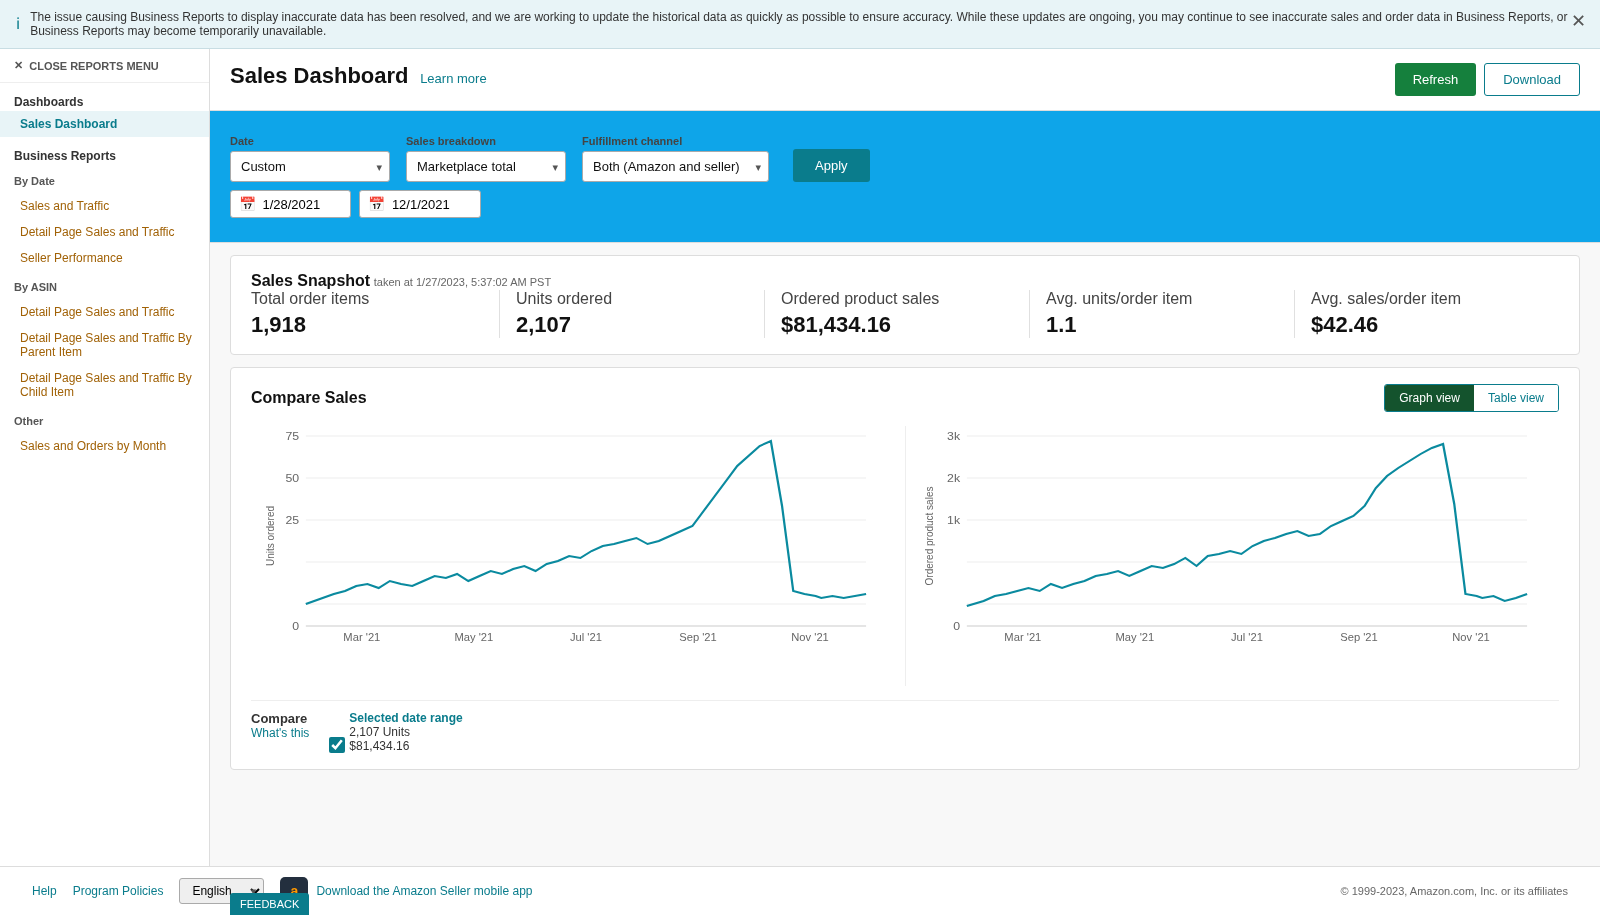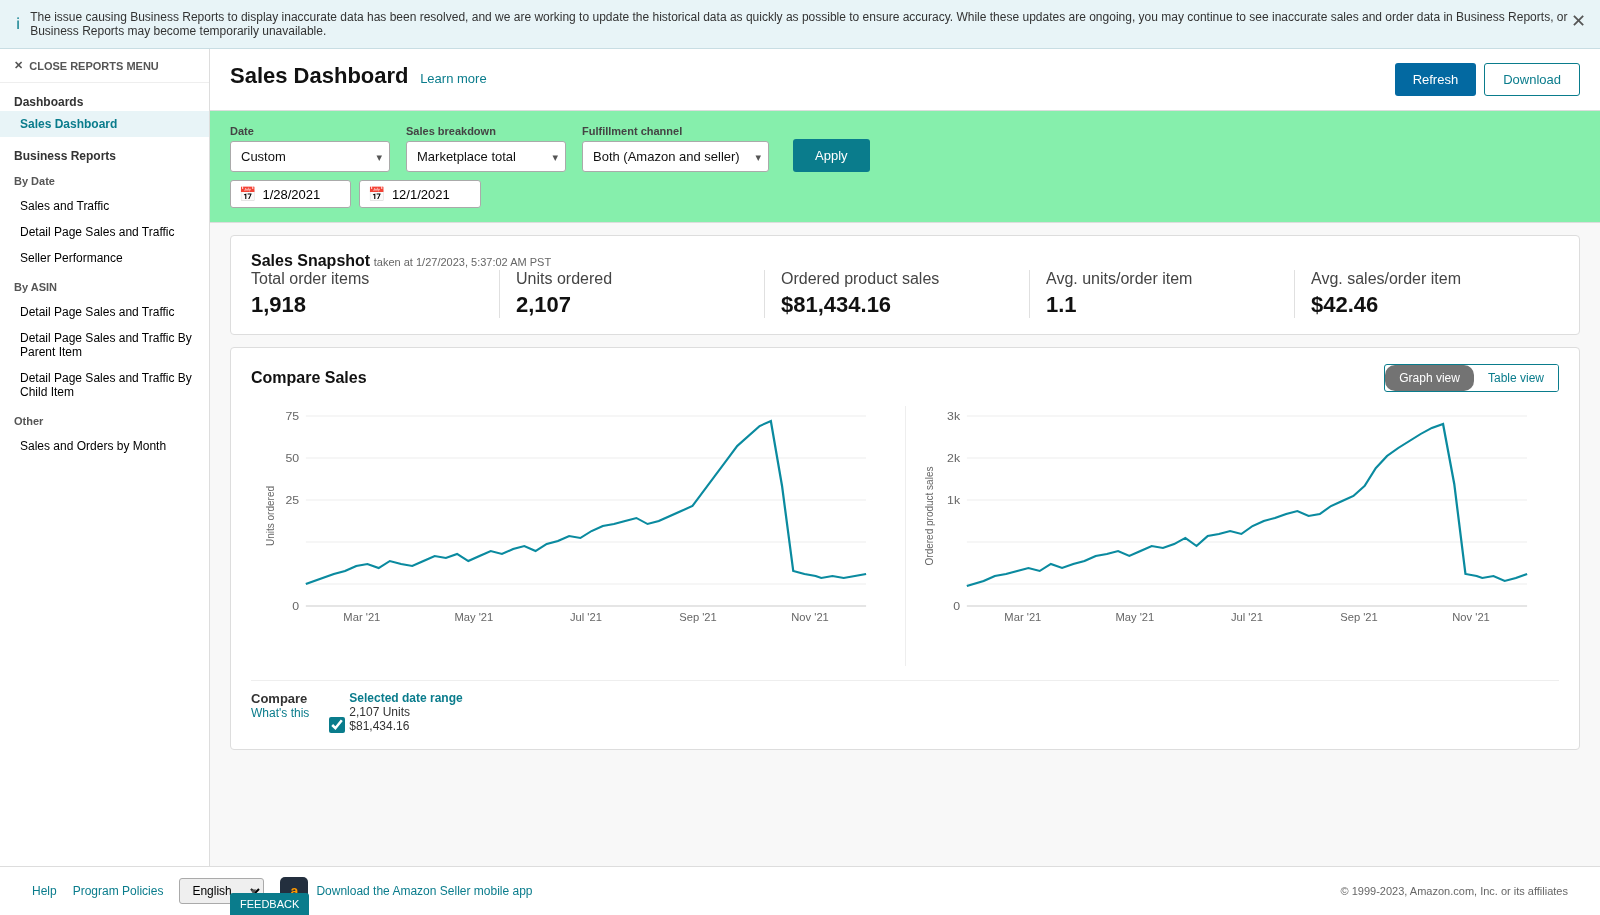--- a/index.html
+++ b/index.html
@@ -10,37 +10,37 @@
     .banner { background: #e8f4f7; border-bottom: 1px solid #c8dde3; padding: 10px 16px; display: flex; align-items: flex-start; gap: 10px; font-size: 12px; color: #333; position: relative; }
     .banner-icon { color: #0a7c8c; font-size: 16px; flex-shrink: 0; margin-top: 2px; }
     .banner-close { position: absolute; right: 14px; top: 10px; cursor: pointer; font-size: 18px; color: #555; }
 
     .main-layout { display: flex; flex: 1; overflow: hidden; }
 
     
     .sidebar { width: 210px; background: #fff; border-right: 1px solid #ddd; overflow-y: auto; flex-shrink: 0; }
     .sidebar-close { padding: 10px 14px; font-size: 11px; font-weight: bold; color: #555; cursor: pointer; border-bottom: 1px solid #eee; display: flex; align-items: center; gap: 6px; }
     .sidebar-section { padding: 8px 14px 2px; font-size: 12px; font-weight: bold; color: #333; margin-top: 4px; }
-    .sidebar-item { padding: 6px 14px 6px 20px; font-size: 12px; color: #000000; cursor: pointer; }
+    .sidebar-item { padding: 6px 14px 6px 20px; font-size: 12px; color: #a16207; cursor: pointer; }
     .sidebar-item.active { background: #e8f4f7; font-weight: bold; color: #0a7c8c; }
     .sidebar-subsection { padding: 6px 14px; font-size: 11px; color: #555; font-weight: bold; margin-top: 4px; }
 
     
     .content { flex: 1; overflow-y: auto; background: #f8f8f8; }
 
     
     .content-header { background: #fff; padding: 14px 20px; display: flex; justify-content: space-between; border-bottom: 1px solid #ddd; }
     .content-title { font-size: 22px; font-weight: bold; color: #111; }
     .content-title-link { font-size: 13px; color: #0a7c8c; margin-left: 8px; text-decoration: none; }
     .header-buttons { display: flex; gap: 8px; }
-    .btn-primary { background: #0369a1; color: #fff; border: none; padding: 8px 18px; font-size: 13px; cursor: pointer; border-radius: 3px; }
+    .btn-primary { background: #15803d; color: #fff; border: none; padding: 8px 18px; font-size: 13px; cursor: pointer; border-radius: 3px; }
     .btn-secondary { background: #fff; color: #0a7c8c; border: 1px solid #0a7c8c; padding: 8px 18px; font-size: 13px; cursor: pointer; border-radius: 3px; }
 
     
-    .filter-bar { background: #86efac; padding: 14px 20px; border-bottom: 1px solid #ddd; }
+    .filter-bar { background: #0ea5e9; padding: 24px 20px; border-bottom: 1px solid #ddd; }
     .filter-row { display: flex; align-items: flex-end; gap: 16px; flex-wrap: wrap; }
     .filter-group { display: flex; flex-direction: column; gap: 4px; }
     .filter-label { font-size: 11px; color: #444; font-weight: bold; }
     .filter-select { padding: 7px 28px 7px 10px; border: 1px solid #aaa; border-radius: 3px; font-size: 13px; background: #fff; appearance: none; min-width: 160px; color: #111; cursor: pointer; }
     .filter-date-row { display: flex; align-items: center; gap: 8px; margin-top: 8px; }
     .date-input-wrap { display: flex; align-items: center; gap: 6px; background: #fff; border: 1px solid #aaa; border-radius: 3px; padding: 5px 8px; }
     .date-input-wrap input { border: none; outline: none; font-size: 13px; width: 80px; }
     .cal-icon { color: #555; font-size: 14px; }
     .apply-btn { background: #0a7c8c; color: #fff; border: none; padding: 9px 22px; font-size: 13px; border-radius: 3px; cursor: pointer; margin-left: 8px; }
 
@@ -54,21 +54,21 @@
     .metric-item:last-child { border-right: none; }
     .metric-label { font-size: 16px; color: #444; margin-bottom: 4px; }
     .metric-value { font-size: 22px; font-weight: bold; color: #111; }
 
     
     .compare-section { background: #fff; margin: 12px 20px; border: 1px solid #ddd; border-radius: 4px; padding: 16px 20px; }
     .compare-header { display: flex; justify-content: space-between; align-items: center; margin-bottom: 14px; }
     .compare-title { font-size: 16px; font-weight: bold; }
     .view-toggle { display: flex; border: 1px solid #0a7c8c; border-radius: 3px; overflow: hidden; }
     .view-btn { padding: 6px 14px; font-size: 12px; cursor: pointer; border: none; background: #fff; color: #0a7c8c; }
-    .view-btn.active { background: #737373; color: #fff; border-radius: 10px; }
+    .view-btn.active { background: #14532d; color: #fff; }
 
     
     .charts-row { display: flex; gap: 6px; }
     .chart-wrap { flex: 1; position: relative; height: 260px; padding: 0 10px; }
     .chart-divider { width: 1px; background: #eee; }
 
     
     .compare-legend { margin-top: 14px; display: flex; align-items: flex-start; gap: 20px; padding-top: 10px; border-top: 1px solid #eee; }
     .compare-label { font-size: 13px; color: #333; font-weight: bold; }
     .compare-link { font-size: 12px; color: #0a7c8c; cursor: pointer; }

